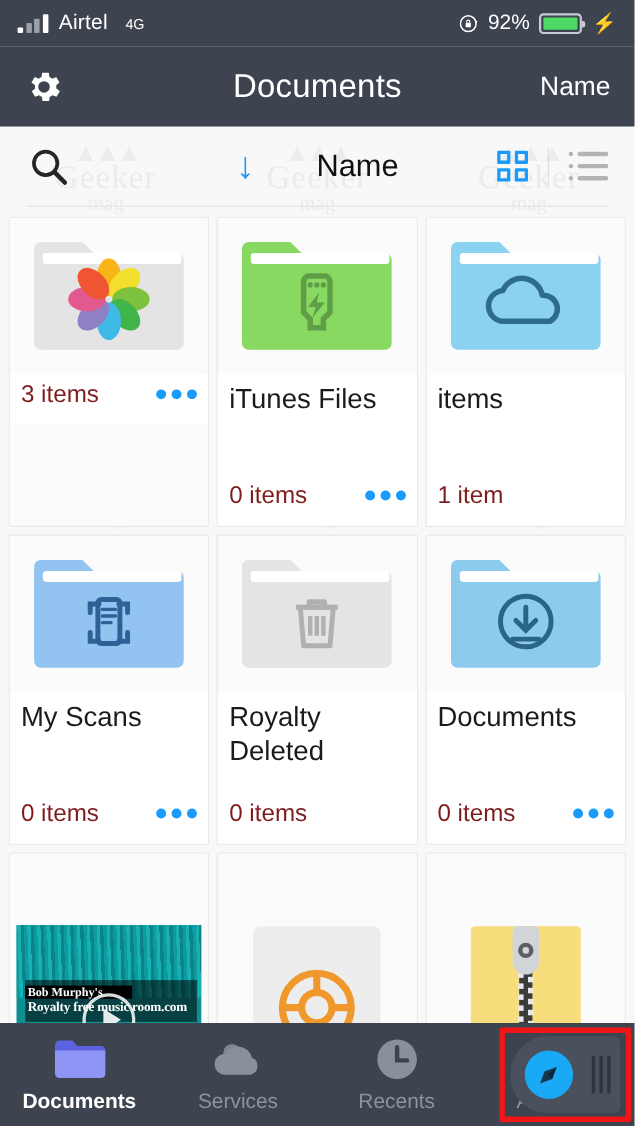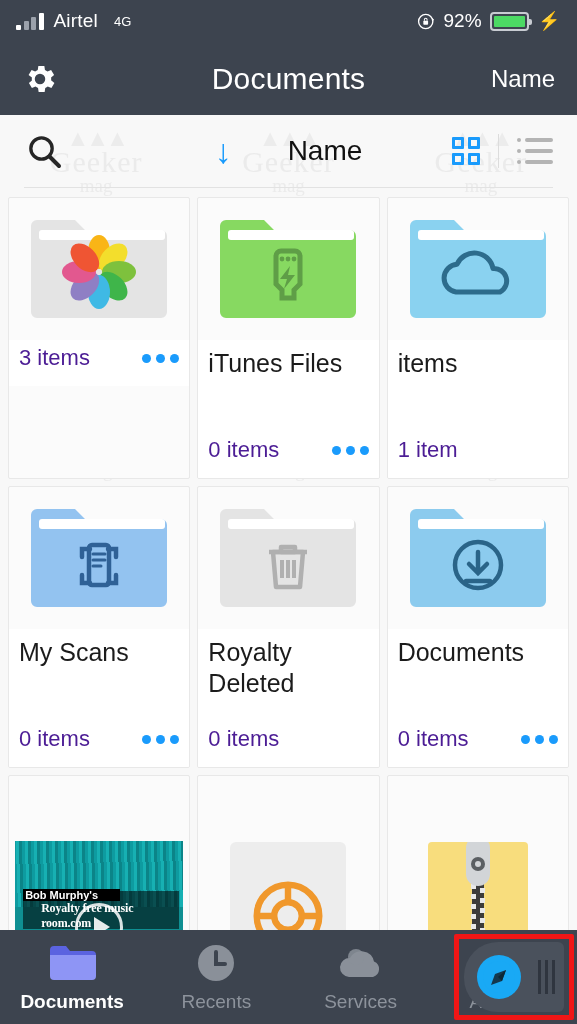--- a/index.html
+++ b/index.html
@@ -132,21 +132,21 @@
   .card-body { background:#ffffff; flex:1; display:flex; flex-direction:column; padding: 8px 10px 0 10px; }
   .card-title {
     font-size: 25px; color:#1b1b1b; line-height: 1.22;
     word-break: break-word;
   }
   .card-foot {
     background:#ffffff;
     display:flex; align-items:center; justify-content:space-between;
     padding: 0 10px 10px 10px; height: 46px;
   }
-  .card-meta { font-size: 22px; color: #4c1d95; }
+  .card-meta { font-size: 22px; color: #7f1d1d; }
   .dots { display:flex; gap: 5px; }
   .dots i { width: 9px; height: 9px; border-radius:50%; background:#1a9bfc; display:block; }
   .dots.hidden { visibility: hidden; }
 
   
   .media-card .card-thumb { height: 100%; }
   .video-thumb {
     width: 168px; height: 150px; position: relative; overflow: hidden;
     background: #0f8f92;
   }
@@ -154,24 +154,24 @@
   .vt-teal1 { top:0; height:44%; background:
       repeating-linear-gradient(88deg,#0e9ba0 0 3px,#17b0b3 3px 6px,#0b8488 6px 9px); }
   .vt-guitar { top:30%; height:38%; background:
       repeating-linear-gradient(80deg,#c96a14 0 5px,#e8a košul 0 0),
       repeating-linear-gradient(84deg,#b65c10 0 4px,#e49b3f 4px 9px,#2d1a08 9px 13px); }
   .vt-textbar {
     position:absolute; top:33%; left:8px; right:4px; height:38px;
     background: rgba(0,0,0,.55);
     display:flex; flex-direction:column; justify-content:center;
   }
-  .vt-t1 { color:#fff; font-size:11px; font-weight:bold; font-family:Liberation Sans, sans-serif;
+  .vt-t1 { color:#fff; font-size:11px; font-weight:bold; font-family:Liberation Serif, serif;
            background:#000; display:inline-block; width:62%; padding-left:2px;}
   .vt-t2 { color:#fff; font-size:12px; font-weight:bold; font-family:"Liberation Serif",serif;
-           padding-left:18px; letter-spacing:-.2px;}
+           padding-left:2px; letter-spacing:-.2px;}
   .vt-play {
     position:absolute; left:50%; top:57%; transform:translate(-50%,-50%);
     width: 48px; height:48px; border:3px solid rgba(255,255,255,.85); border-radius:50%;
     display:flex; align-items:center; justify-content:center;
   }
   .vt-play::after {
     content:""; border-left: 16px solid rgba(255,255,255,.9);
     border-top: 10px solid transparent; border-bottom: 10px solid transparent;
     margin-left: 5px;
   }
@@ -647,35 +647,35 @@
       <span class="tab-ico">
         <svg width="48" height="38" viewBox="0 0 48 38">
           <path d="M2 6a4 4 0 0 1 4-4h12l4 5h22a4 4 0 0 1 4 4v3H2z" fill="#5b63e0"></path>
           <path d="M2 11h46v21a4 4 0 0 1-4 4H6a4 4 0 0 1-4-4z" fill="#8e95f5"></path>
         </svg>
       </span>
       <span class="tab-label">Documents</span>
     </div>
     <div class="tab">
       <span class="tab-ico">
+        <svg width="48" height="36" viewBox="0 0 48 36" fill="#8a9099">
+          <path d="M12 32a9.5 9.5 0 0 1 1-19 13 13 0 0 1 24 3.5A8.2 8.2 0 0 1 36 32z"></path>
+          <circle cx="19" cy="12" r="8" opacity=".85"></circle>
+        </svg>
+      </span>
+      <span class="tab-label">Services</span>
+    </div>
+    <div class="tab">
+      <span class="tab-ico">
         <svg width="40" height="40" viewBox="0 0 40 40">
           <circle cx="20" cy="20" r="18" fill="#8a9099"></circle>
           <path d="M20 9v12h9" fill="none" stroke="#3d444f" stroke-width="4" stroke-linecap="round"></path>
         </svg>
       </span>
       <span class="tab-label">Recents</span>
-    </div>
-    <div class="tab">
-      <span class="tab-ico">
-        <svg width="48" height="36" viewBox="0 0 48 36" fill="#8a9099">
-          <path d="M12 32a9.5 9.5 0 0 1 1-19 13 13 0 0 1 24 3.5A8.2 8.2 0 0 1 36 32z"></path>
-          <circle cx="19" cy="12" r="8" opacity=".85"></circle>
-        </svg>
-      </span>
-      <span class="tab-label">Services</span>
     </div>
     <div class="tab">
       <span class="tab-ico">
         <svg width="44" height="38" viewBox="0 0 44 38" fill="none" stroke="#8a9099" stroke-width="3" stroke-linecap="round" stroke-linejoin="round">
           <path d="M3 4h6l5 19h20l5-14H12"></path>
           <circle cx="17" cy="31" r="2.6" fill="#8a9099"></circle>
           <circle cx="31" cy="31" r="2.6" fill="#8a9099"></circle>
         </svg>
       </span>
       <span class="tab-label">Add-ons</span>

